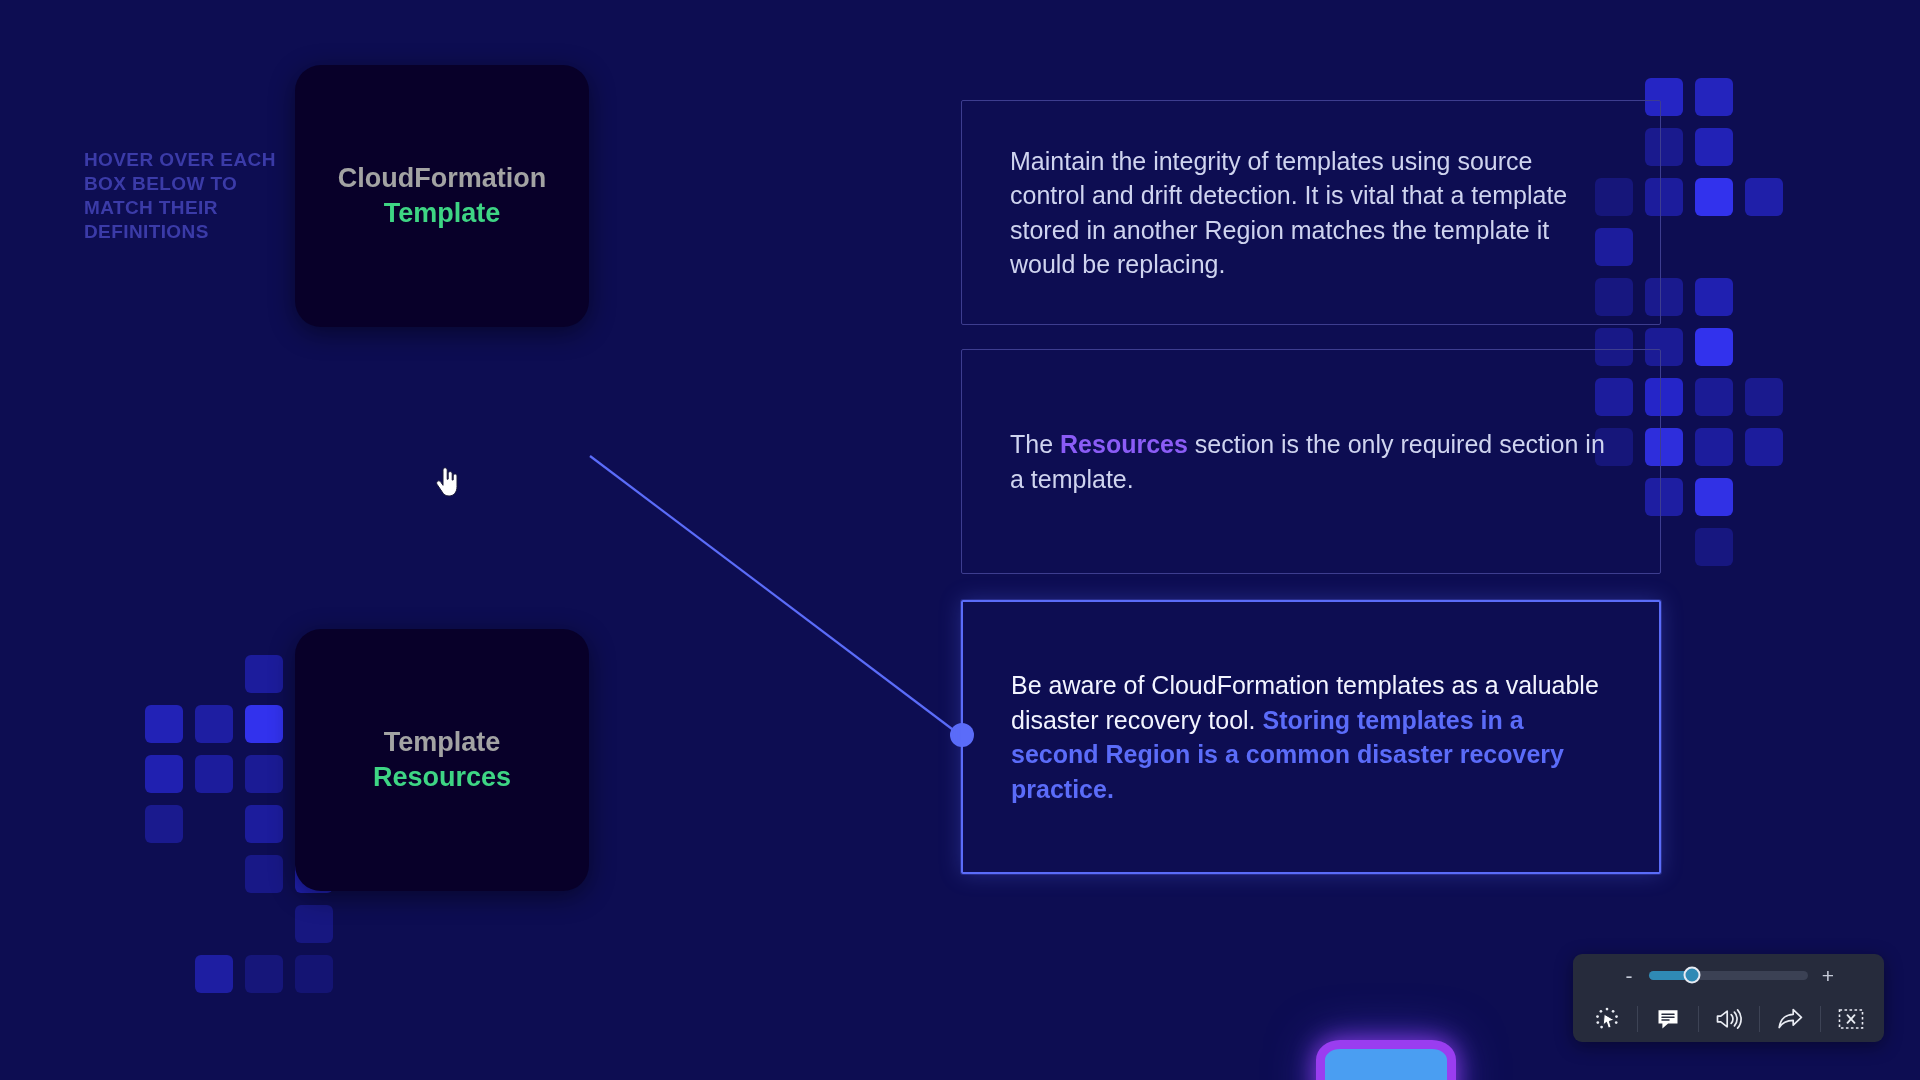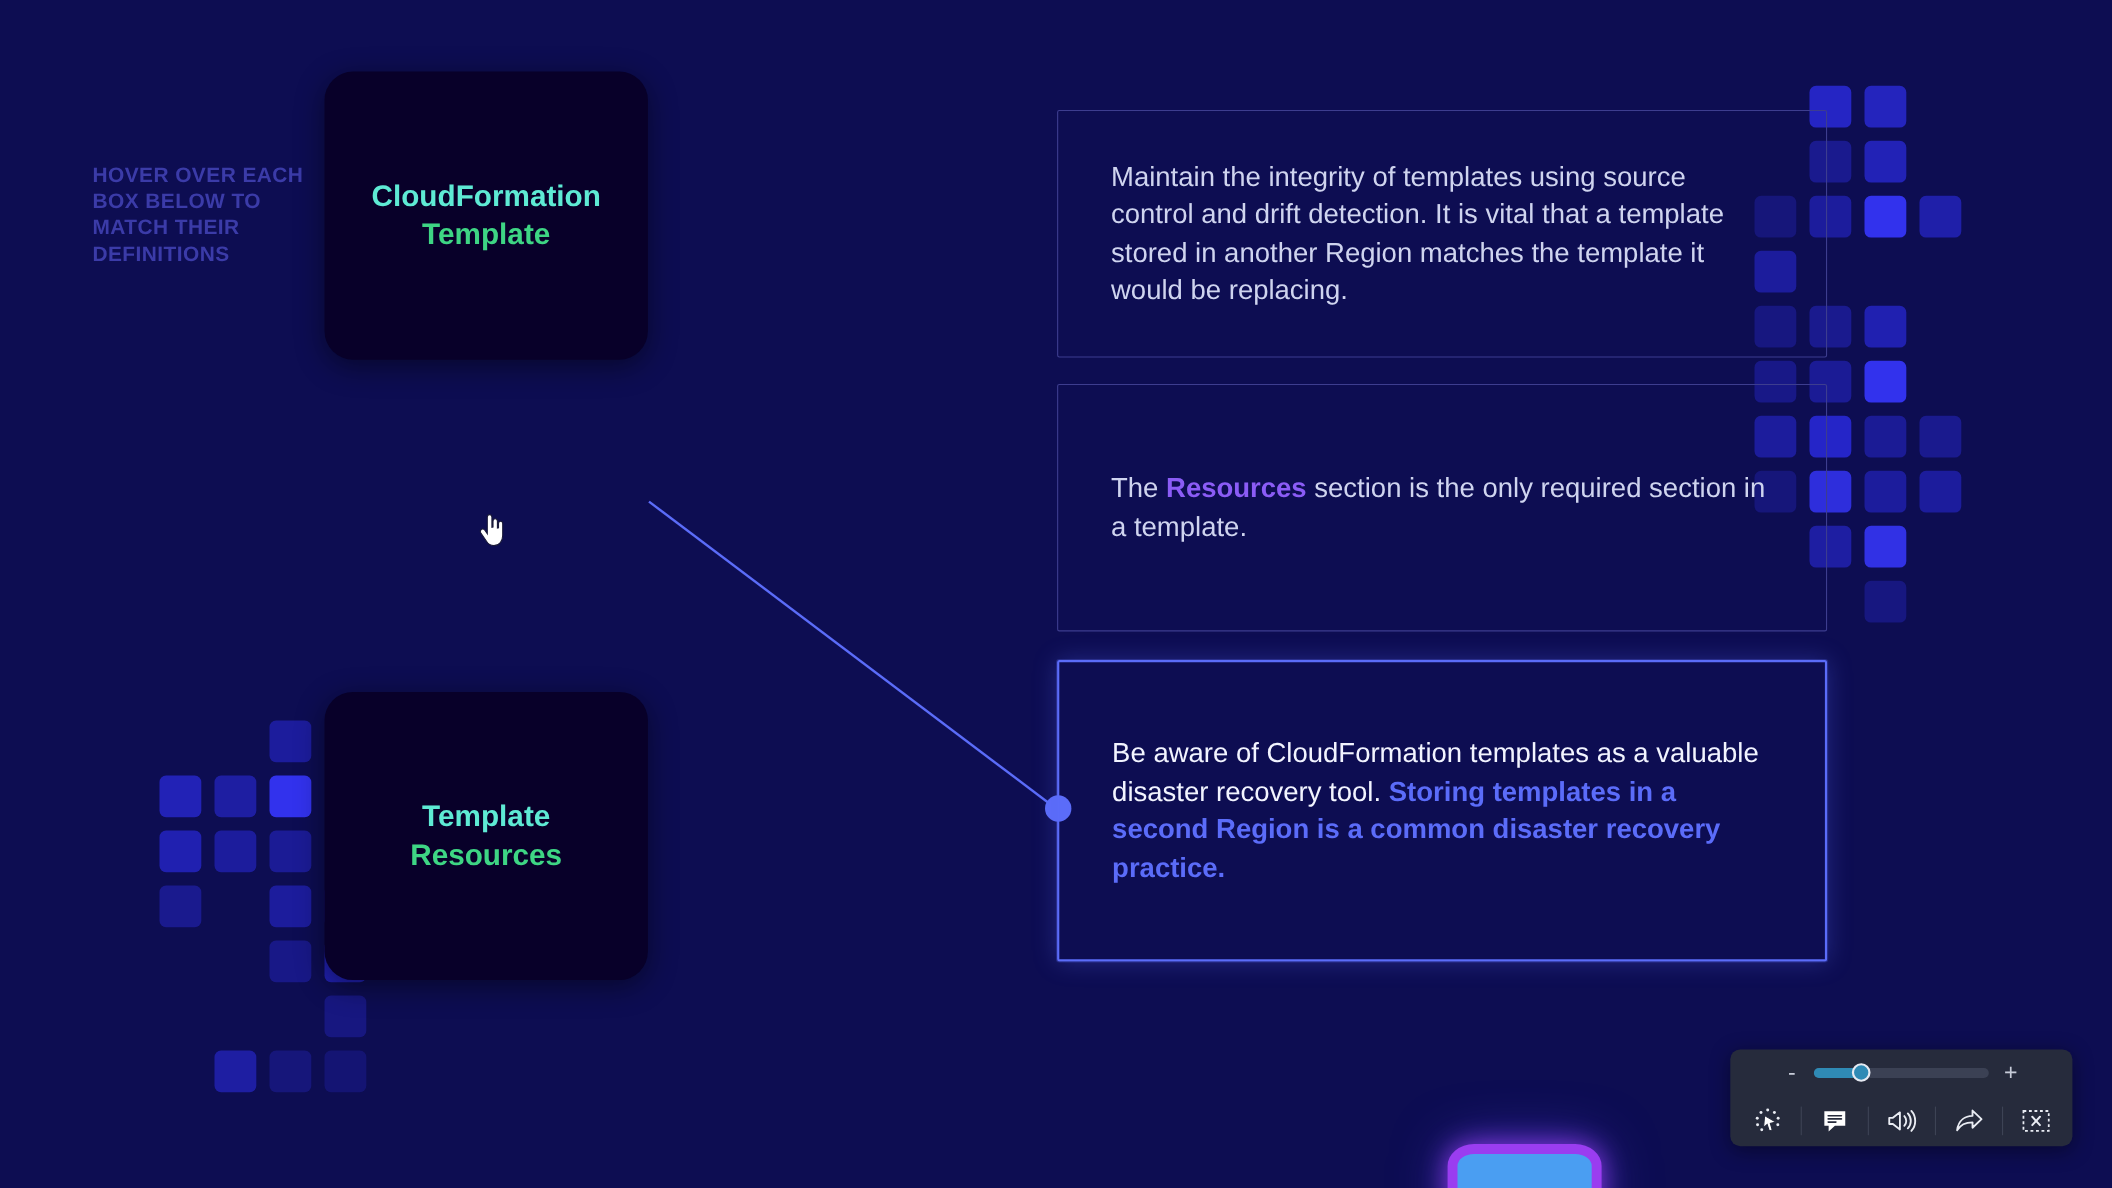--- a/index.html
+++ b/index.html
@@ -55,21 +55,21 @@
     display: flex;
     flex-direction: column;
     align-items: center;
     justify-content: center;
     box-shadow: 0 6px 26px rgba(0,0,0,0.45);
     cursor: pointer;
   }
   .term-card .line1 {
     font-size: 27px;
     font-weight: bold;
-    color: #5eead4;
+    color: #a3a3a3;
     line-height: 35px;
     text-align: center;
   }
   .term-card .line2 {
     font-size: 27px;
     font-weight: bold;
     color: #3ed584;
     line-height: 35px;
     text-align: center;
   }

